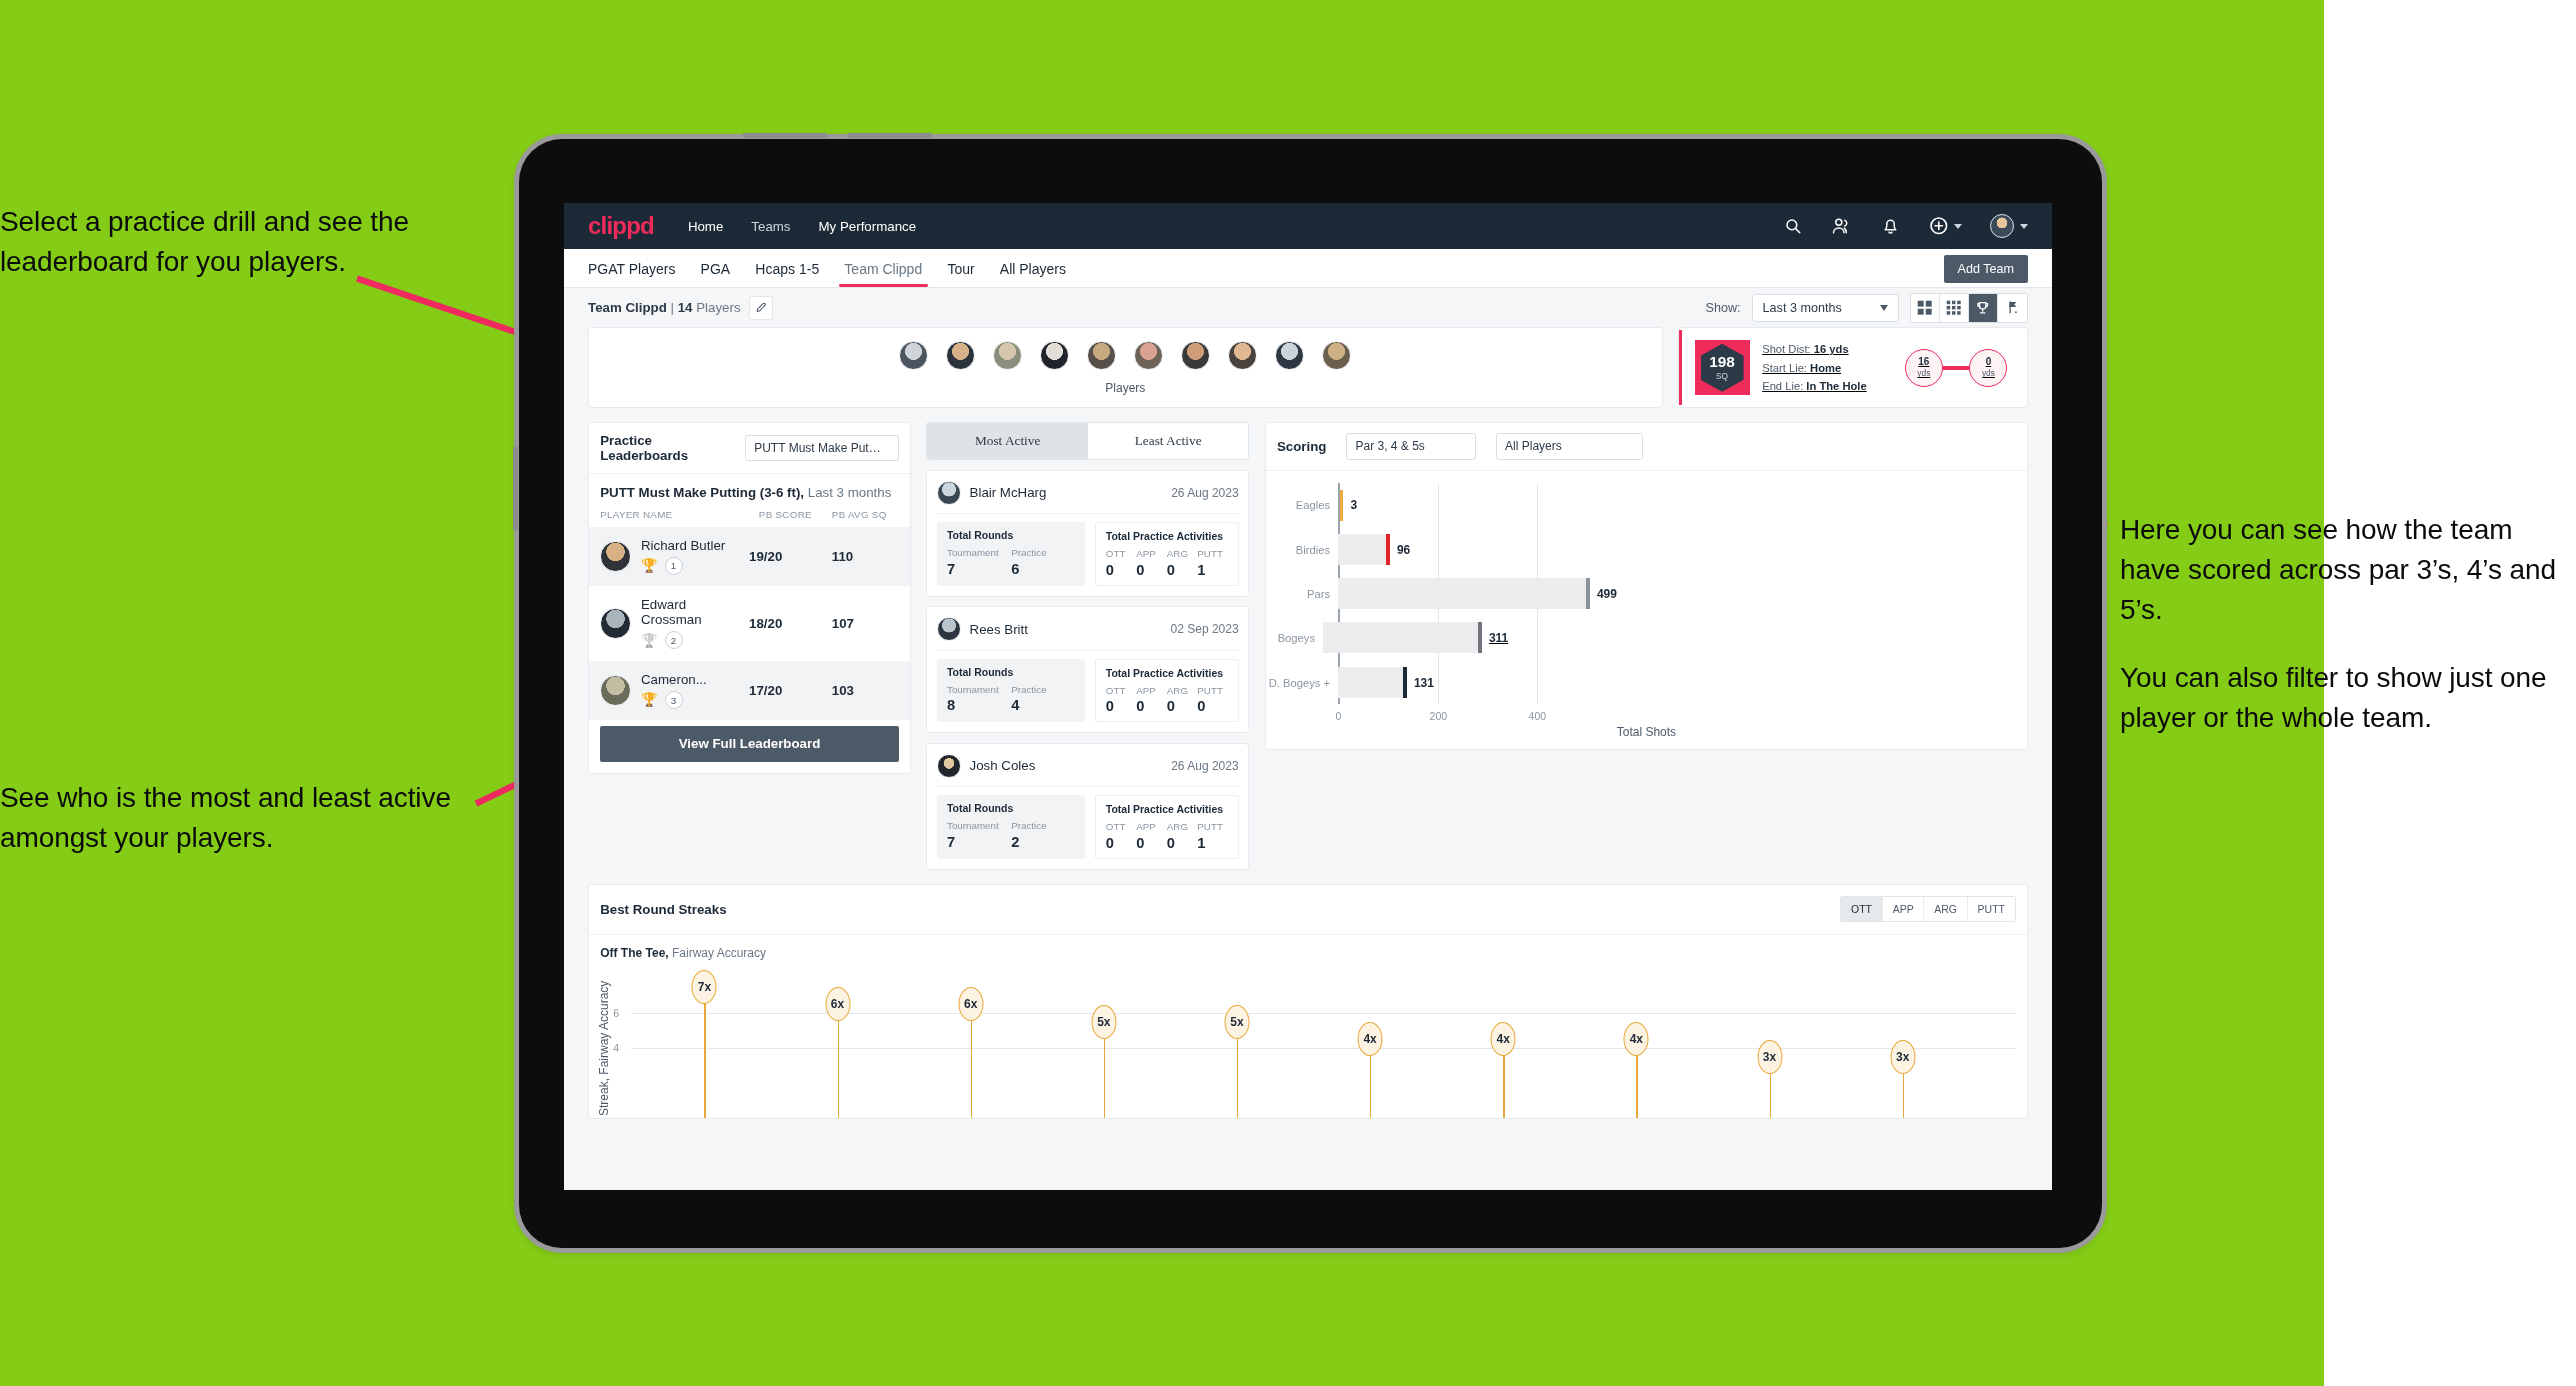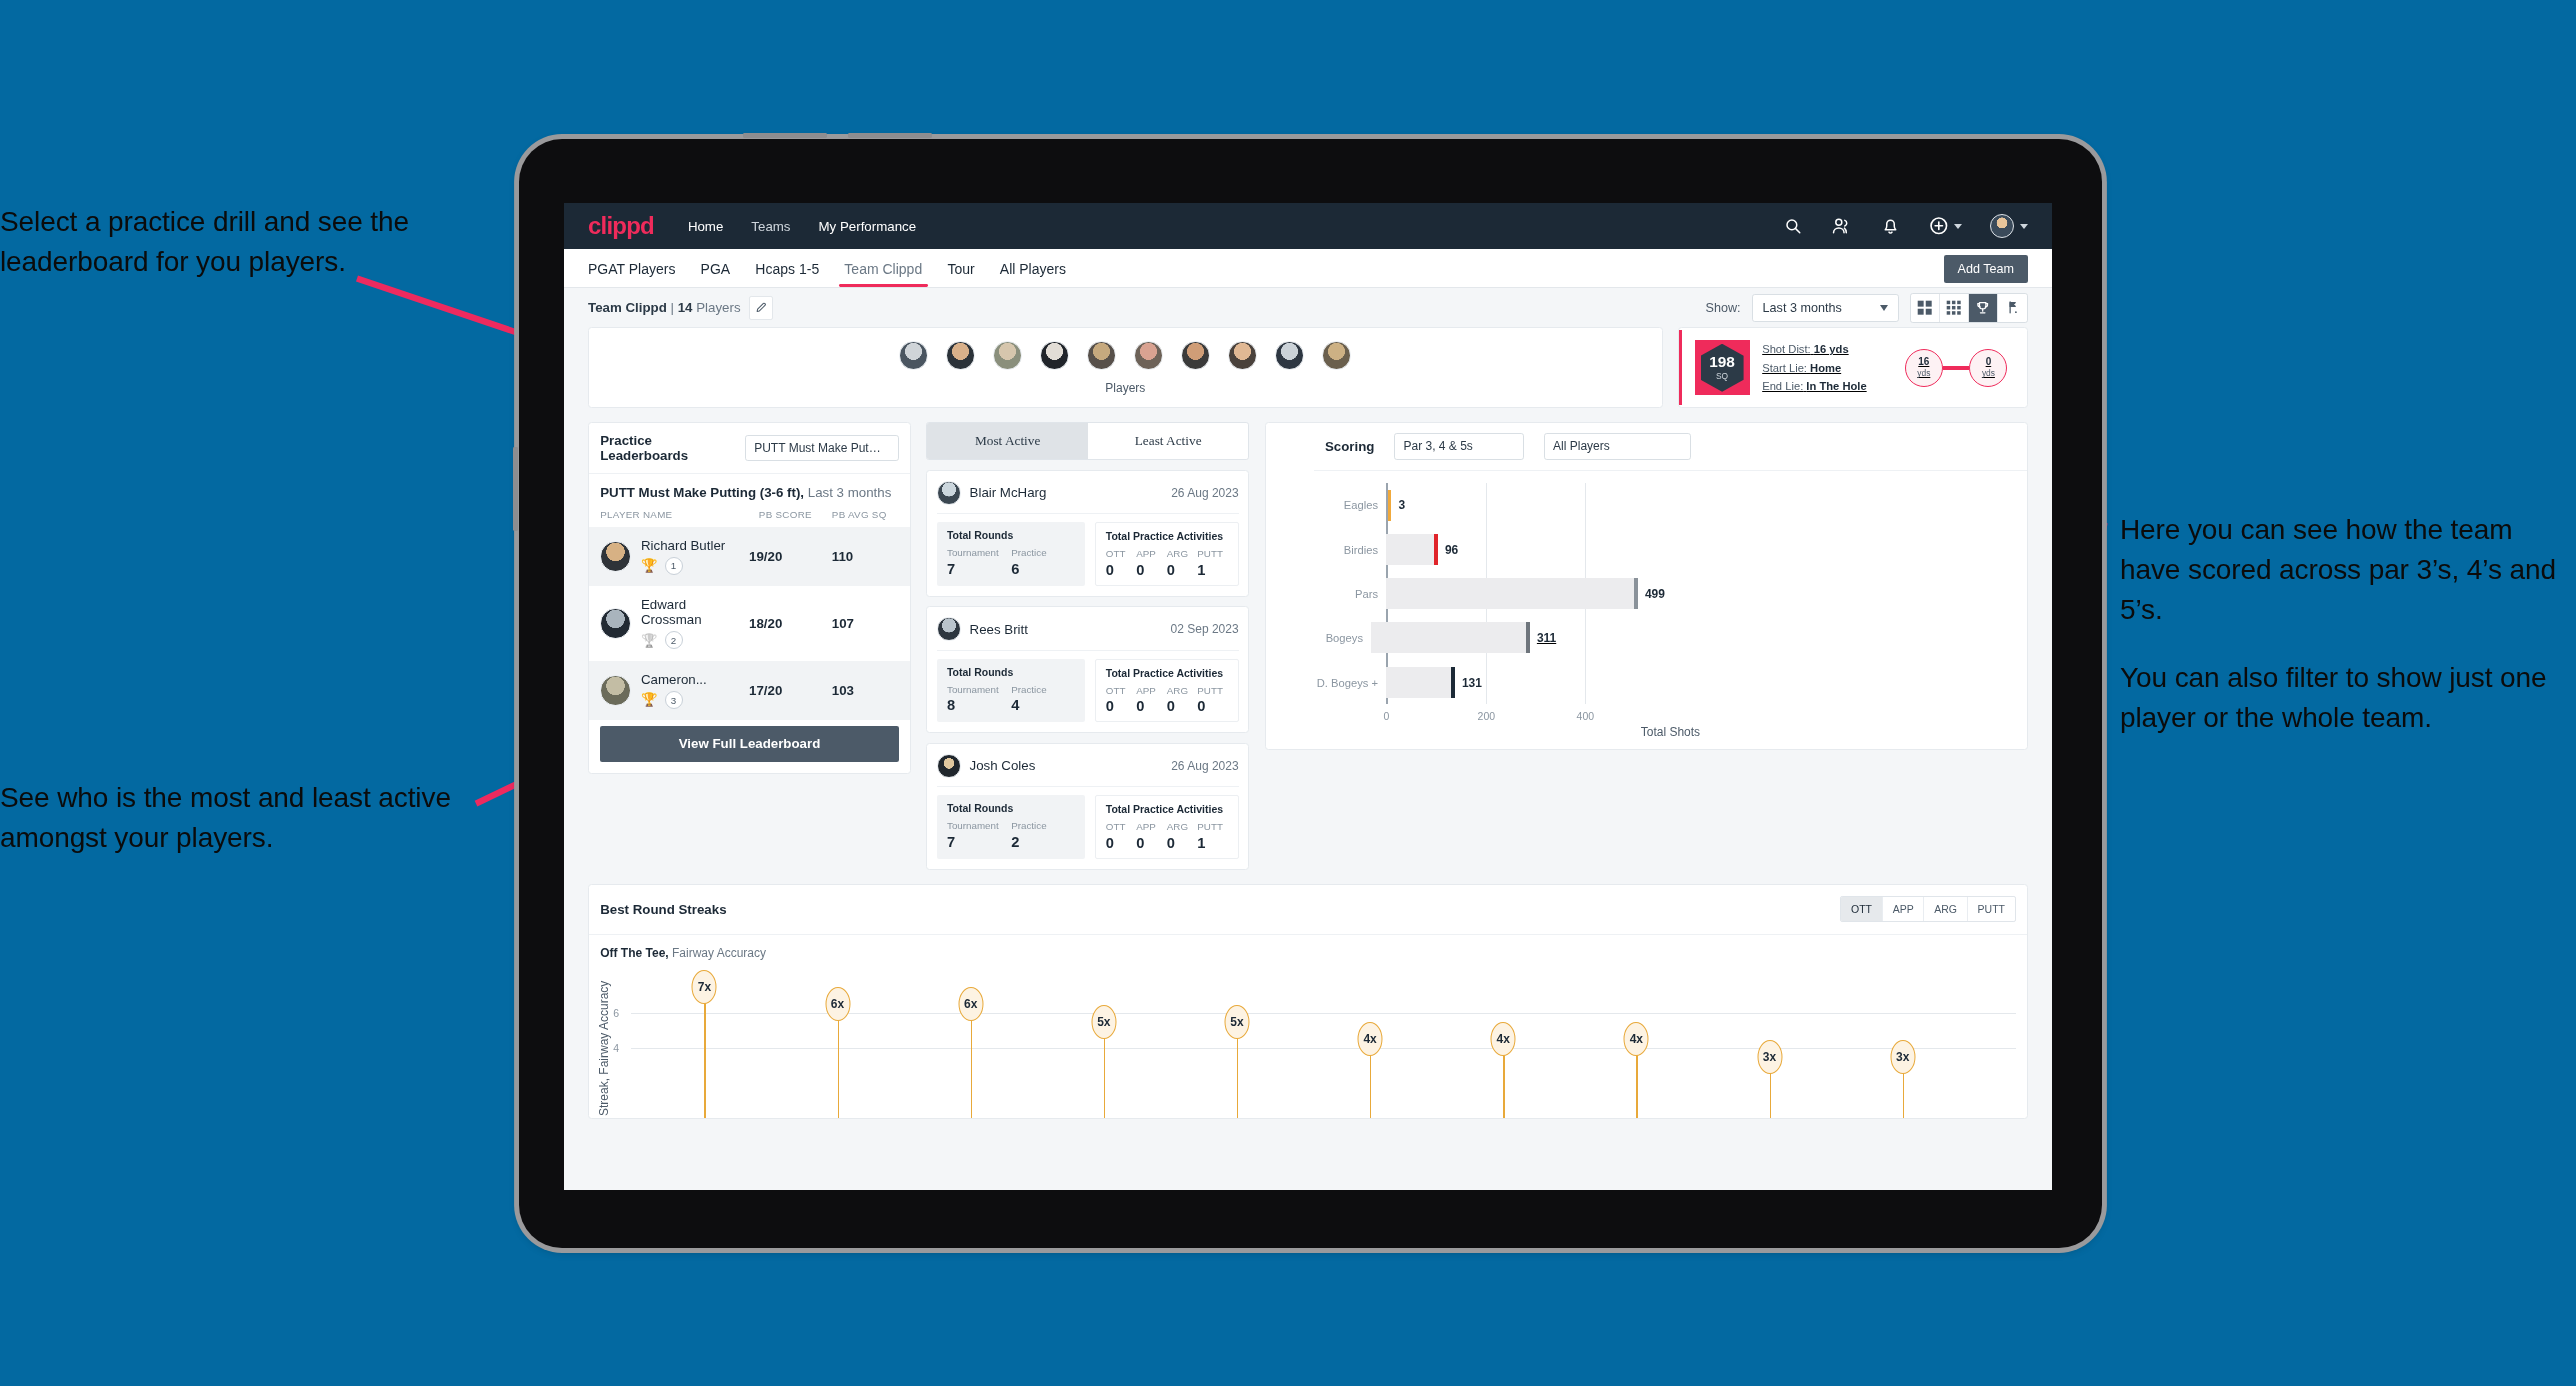--- a/index.html
+++ b/index.html
@@ -1,19 +1,19 @@
 <!DOCTYPE html>
 <html style="font-size:11.2px"><head>
 <meta charset="utf-8">
 <style>
   * { box-sizing: border-box; margin: 0; padding: 0; }
   html, body { width: 2576px; height: 1386px; background: #ffffff; overflow: hidden; }
   body { font-family: "Liberation Sans", sans-serif; }
 
-  #stage { position: relative; width: 2576px; height: 1386px; background: #0369a1; }
+  #stage { position: relative; width: 2324px; height: 1386px; background: #84cc16; }
 
   
   .anno { position: absolute; font-family: "Liberation Sans", sans-serif; color: #0b0b0b;
           font-size: 28px; line-height: 1.42; letter-spacing: -0.1px; }
   #anno-tl { left: 0px;    top: 202px;  width: 553px; }
   #anno-bl { left: 0px;    top: 778px; width: 532px; }
   #anno-r  { left: 2120px; top: 510px;  width: 448px; }
   .anno p + p { margin-top: 29px; }
 
   .arrow { position: absolute; overflow: visible; pointer-events: none; }
@@ -100,21 +100,21 @@
   .dbcirc { width: 38px; height: 38px; border-radius: 50%; border: 1.4px solid #ef2b5b; background: #fdf2f4;
             display: flex; flex-direction: column; align-items: center; justify-content: center; }
   .dbcirc .n { font-size: 10px; font-weight: 700; color: #1c2936; line-height: 1; text-align: center; }
   .dbcirc .u { font-size: 8.4px; color: #4c5a68; margin-top: 1.4px; }
   .dbbar { width: 26.6px; height: 4.2px; background: #ef2b5b; }
 
   .row2 { display: flex; gap: 15.4px; margin-top: 14px; align-items: flex-start; }
   .col { background: #fff; border: 0.7px solid #e6eaee; border-radius: 3.5px; }
   .colA { width: 323px; }
   .colB { width: 323px; border: 0; background: transparent; }
-  .colC { flex: 1 1 auto; padding-left: 48px; }
+  .colC { flex: 1 1 auto; }
 
   .cardhead { display: flex; align-items: center; padding: 9.8px 11.2px; gap: 9.8px;
               border-bottom: 0.7px solid #eef1f4; }
   .cardtitle { font-size: 13.3px; font-weight: 700; color: #1c2936; }
   .selsm { margin-left: auto; background: #fff; border: 0.7px solid #d9dfe4; border-radius: 2.8px;
            height: 26.6px; display: flex; align-items: center; padding: 0 8.4px; font-size: 12px;
            color: #2c3a47; gap: 8.4px; max-width: 154px; }
   .selsm span { overflow: hidden; white-space: nowrap; text-overflow: ellipsis; }
 
   .drillline { font-size: 13.3px; padding: 11.2px 11.2px 8.4px 11.2px; color: #6b7885; }

